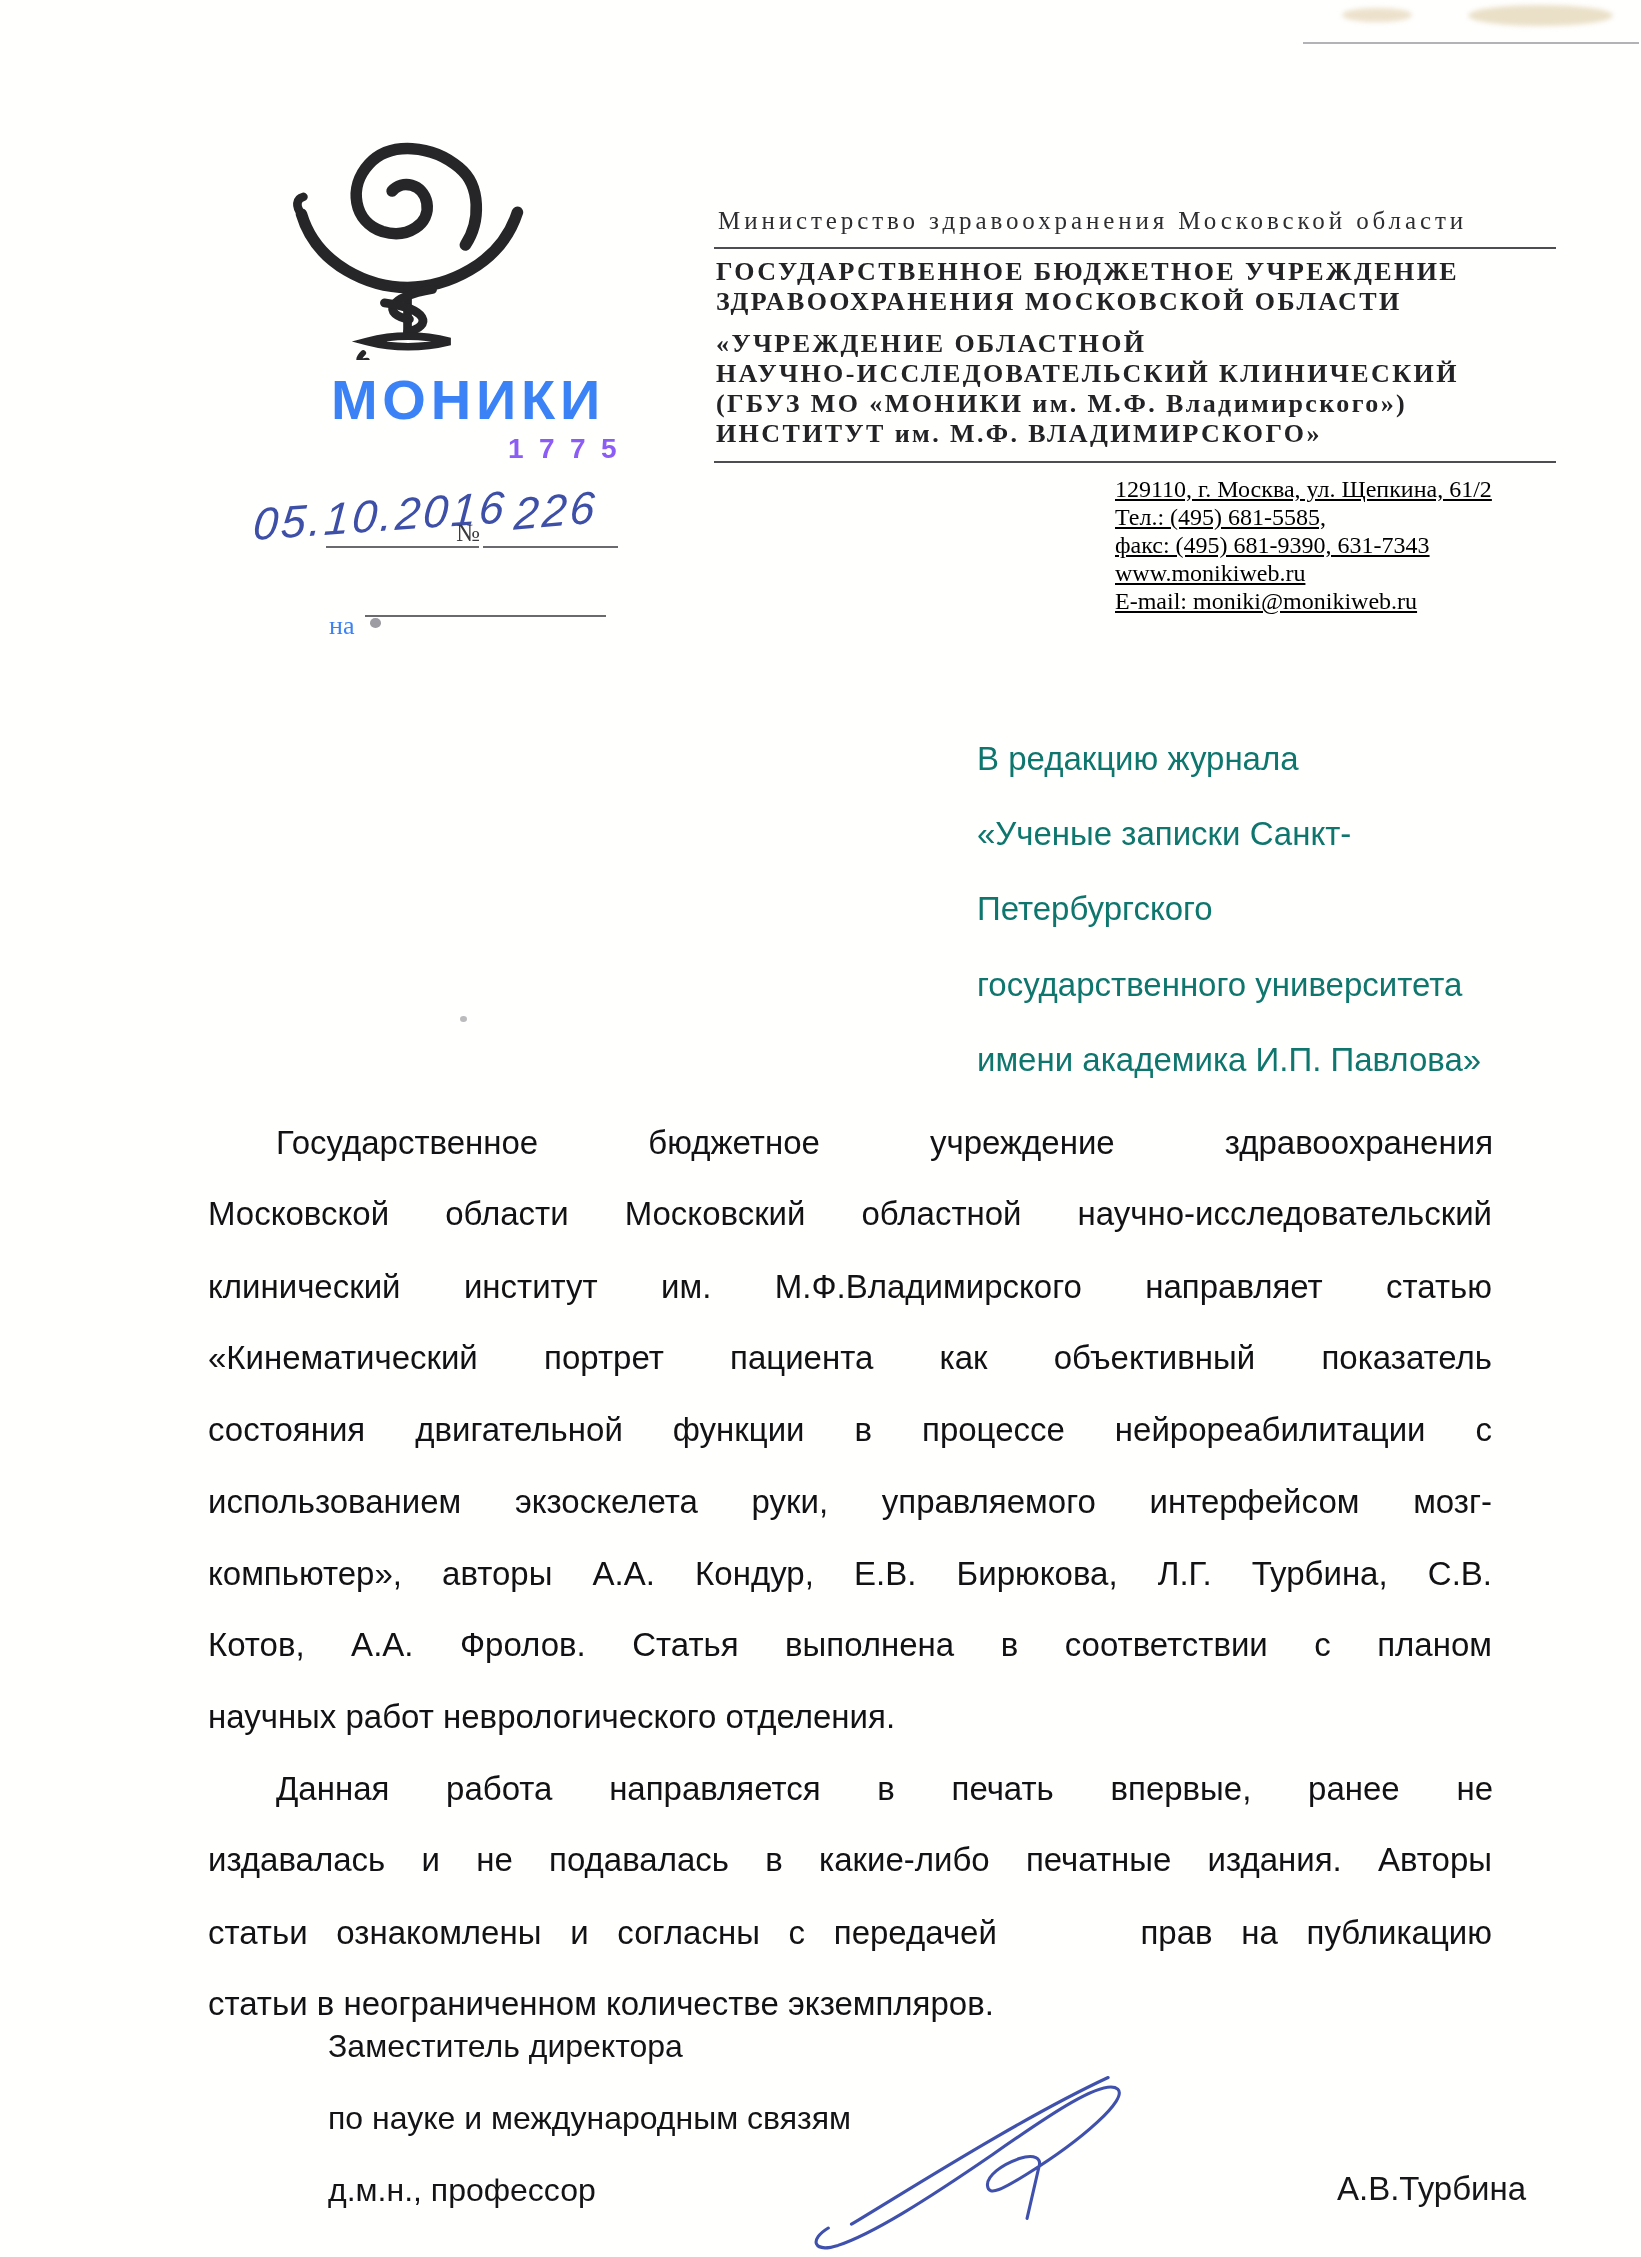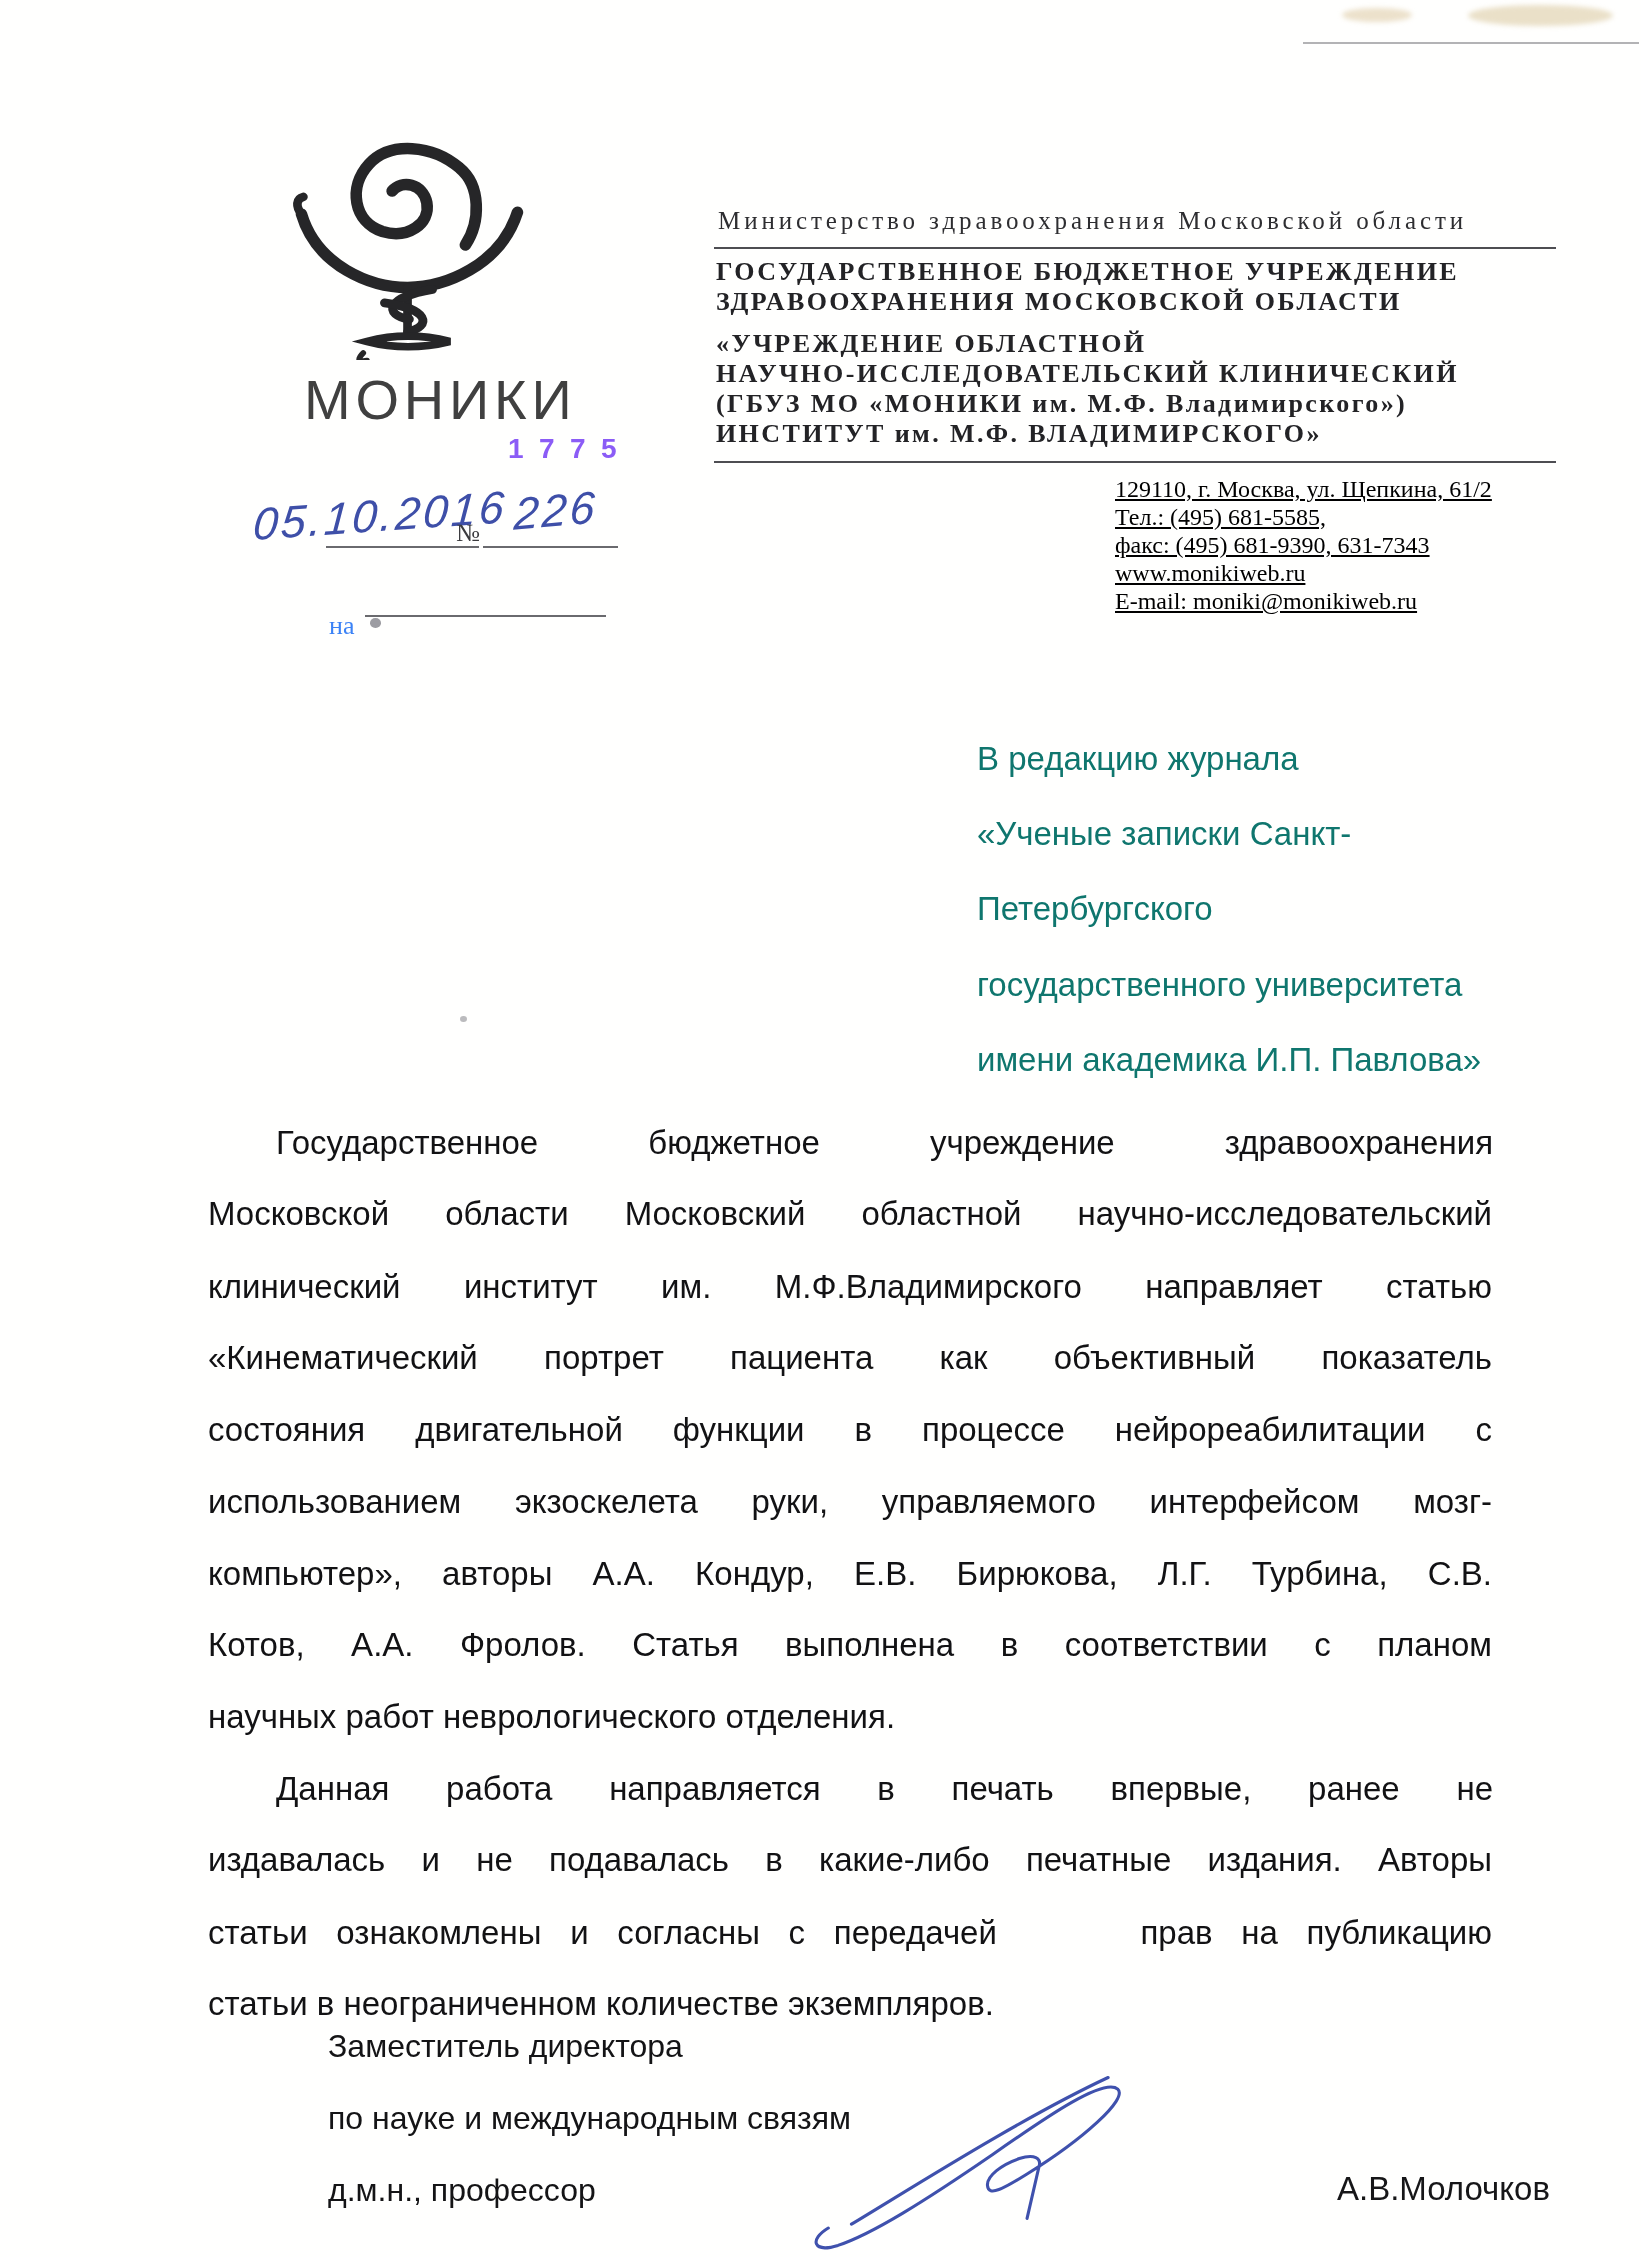--- a/index.html
+++ b/index.html
@@ -25,22 +25,22 @@
   .org-block{position:absolute;left:716px;top:257px;width:869px;color:#232326;}
   .org-line{
     font-size:26px;font-weight:700;letter-spacing:2.4px;
     line-height:30px;white-space:nowrap;
   }
   .org-gap{height:11.6px;}
 
   
   .emblem{position:absolute;left:288px;top:133px;}
   .logo-title{
-    position:absolute;left:304px;top:367px;width:328px;text-align:left;
-    font-size:56px;font-weight:400;letter-spacing:4.8px;color:#404040;white-space:nowrap;
+    position:absolute;left:304px;top:367px;width:328px;text-align:center;
+    font-size:56px;font-weight:700;letter-spacing:4.8px;color:#3b82f6;white-space:nowrap;
   }
   .logo-year{
     position:absolute;left:304px;top:433px;width:328px;text-align:right;
     font-size:28px;font-weight:600;letter-spacing:15.4px;color:#8b5cf6;
     text-indent:15.4px;white-space:nowrap;
   }
 
   
   .contact{position:absolute;left:1115px;top:475px;color:#000000;text-decoration:underline;}
   .contact div{font-size:24px;line-height:28px;white-space:nowrap;}
@@ -174,21 +174,21 @@
     <div class="sl" style="top:2100px">по науке и международным связям</div>
     <div class="sl" style="top:2172px">д.м.н., профессор</div>
 
     <svg class="sig-svg" width="357" height="193" viewBox="0 0 370 200" fill="none">
       <g stroke="#3f51ad" stroke-width="3.2" fill="none" stroke-linecap="round">
         <path d="M 20,170 C 0,182 4,196 30,188 C 66,176 120,142 190,94 C 250,52 306,14 320,26 C 331,36 284,78 226,114 C 202,129 186,138 185,126 C 184,116 200,104 218,98 C 233,93 242,97 238,108 L 226,160"></path>
         <path d="M 44,166 C 104,130 220,56 310,14"></path>
       </g>
     </svg>
 
-    <div class="signatory">А.В.Молочков</div>
+    <div class="signatory">А.В.Турбина</div>
   </div>
 
   <div class="smudge smudge-1"></div>
   <div class="smudge smudge-2"></div>
   <div class="scanline"></div>
   <div class="speck speck-a"></div>
   <div class="speck speck-b"></div>
 
 </div>
 

